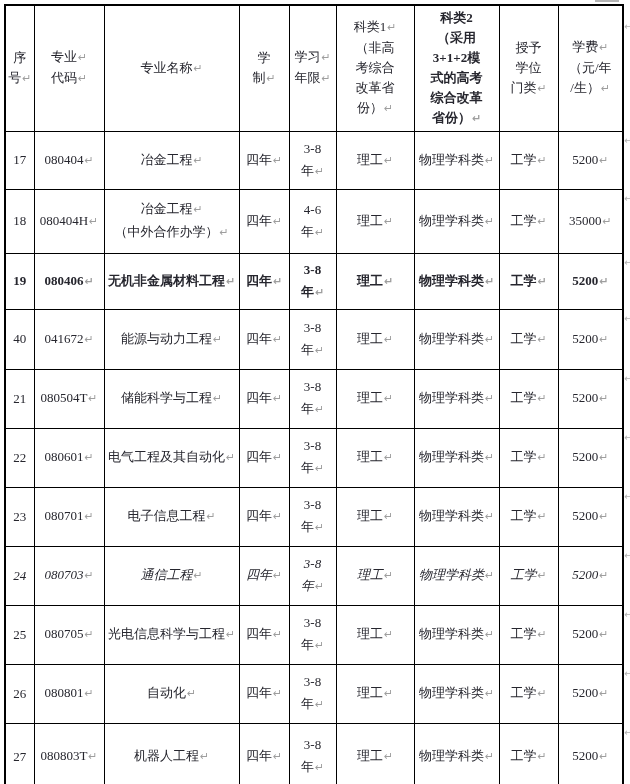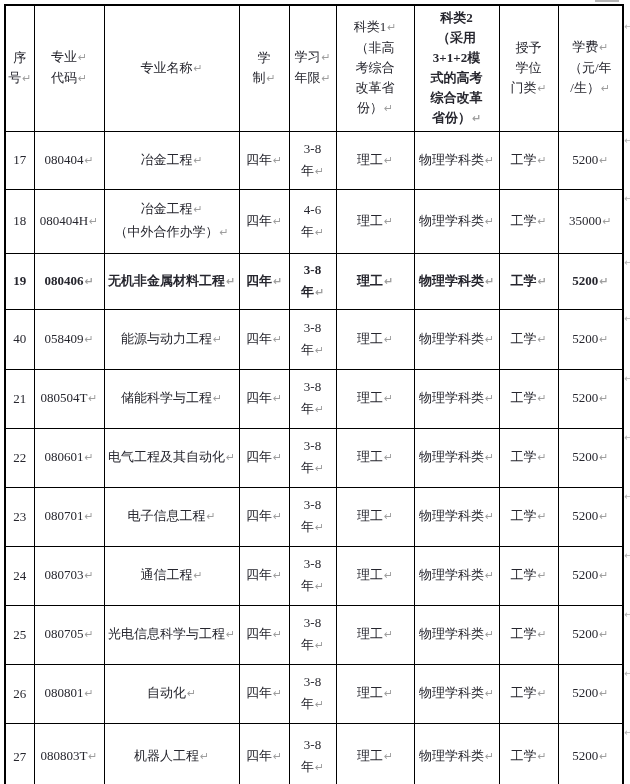--- a/index.html
+++ b/index.html
@@ -203,21 +203,21 @@
           </td>
           <td class="c-fee">
             <div class="line"><span>5200</span><span class="mark">↵</span></div>
           </td>
         </tr>
         <tr style="height: 60px;">
           <td class="c-no">
             <div class="line"><span>40</span></div>
           </td>
           <td class="c-code">
-            <div class="line"><span>058409</span><span class="mark">↵</span></div>
+            <div class="line"><span>041672</span><span class="mark">↵</span></div>
           </td>
           <td class="c-name">
             <div class="line"><span>能源与动力工程</span><span class="mark">↵</span></div>
           </td>
           <td class="c-dur">
             <div class="line"><span>四年</span><span class="mark">↵</span></div>
           </td>
           <td class="c-years">
             <div class="line"><span>3-8</span></div>
             <div class="line"><span>年</span><span class="mark">↵</span></div>
@@ -318,21 +318,21 @@
           <td class="c-sub">
             <div class="line"><span>物理学科类</span><span class="mark">↵</span></div>
           </td>
           <td class="c-deg">
             <div class="line"><span>工学</span><span class="mark">↵</span></div>
           </td>
           <td class="c-fee">
             <div class="line"><span>5200</span><span class="mark">↵</span></div>
           </td>
         </tr>
-        <tr style="height: 59px;">
+        <tr style="height: 59px; font-style: italic;">
           <td class="c-no">
             <div class="line"><span>24</span></div>
           </td>
           <td class="c-code">
             <div class="line"><span>080703</span><span class="mark">↵</span></div>
           </td>
           <td class="c-name">
             <div class="line"><span>通信工程</span><span class="mark">↵</span></div>
           </td>
           <td class="c-dur">

